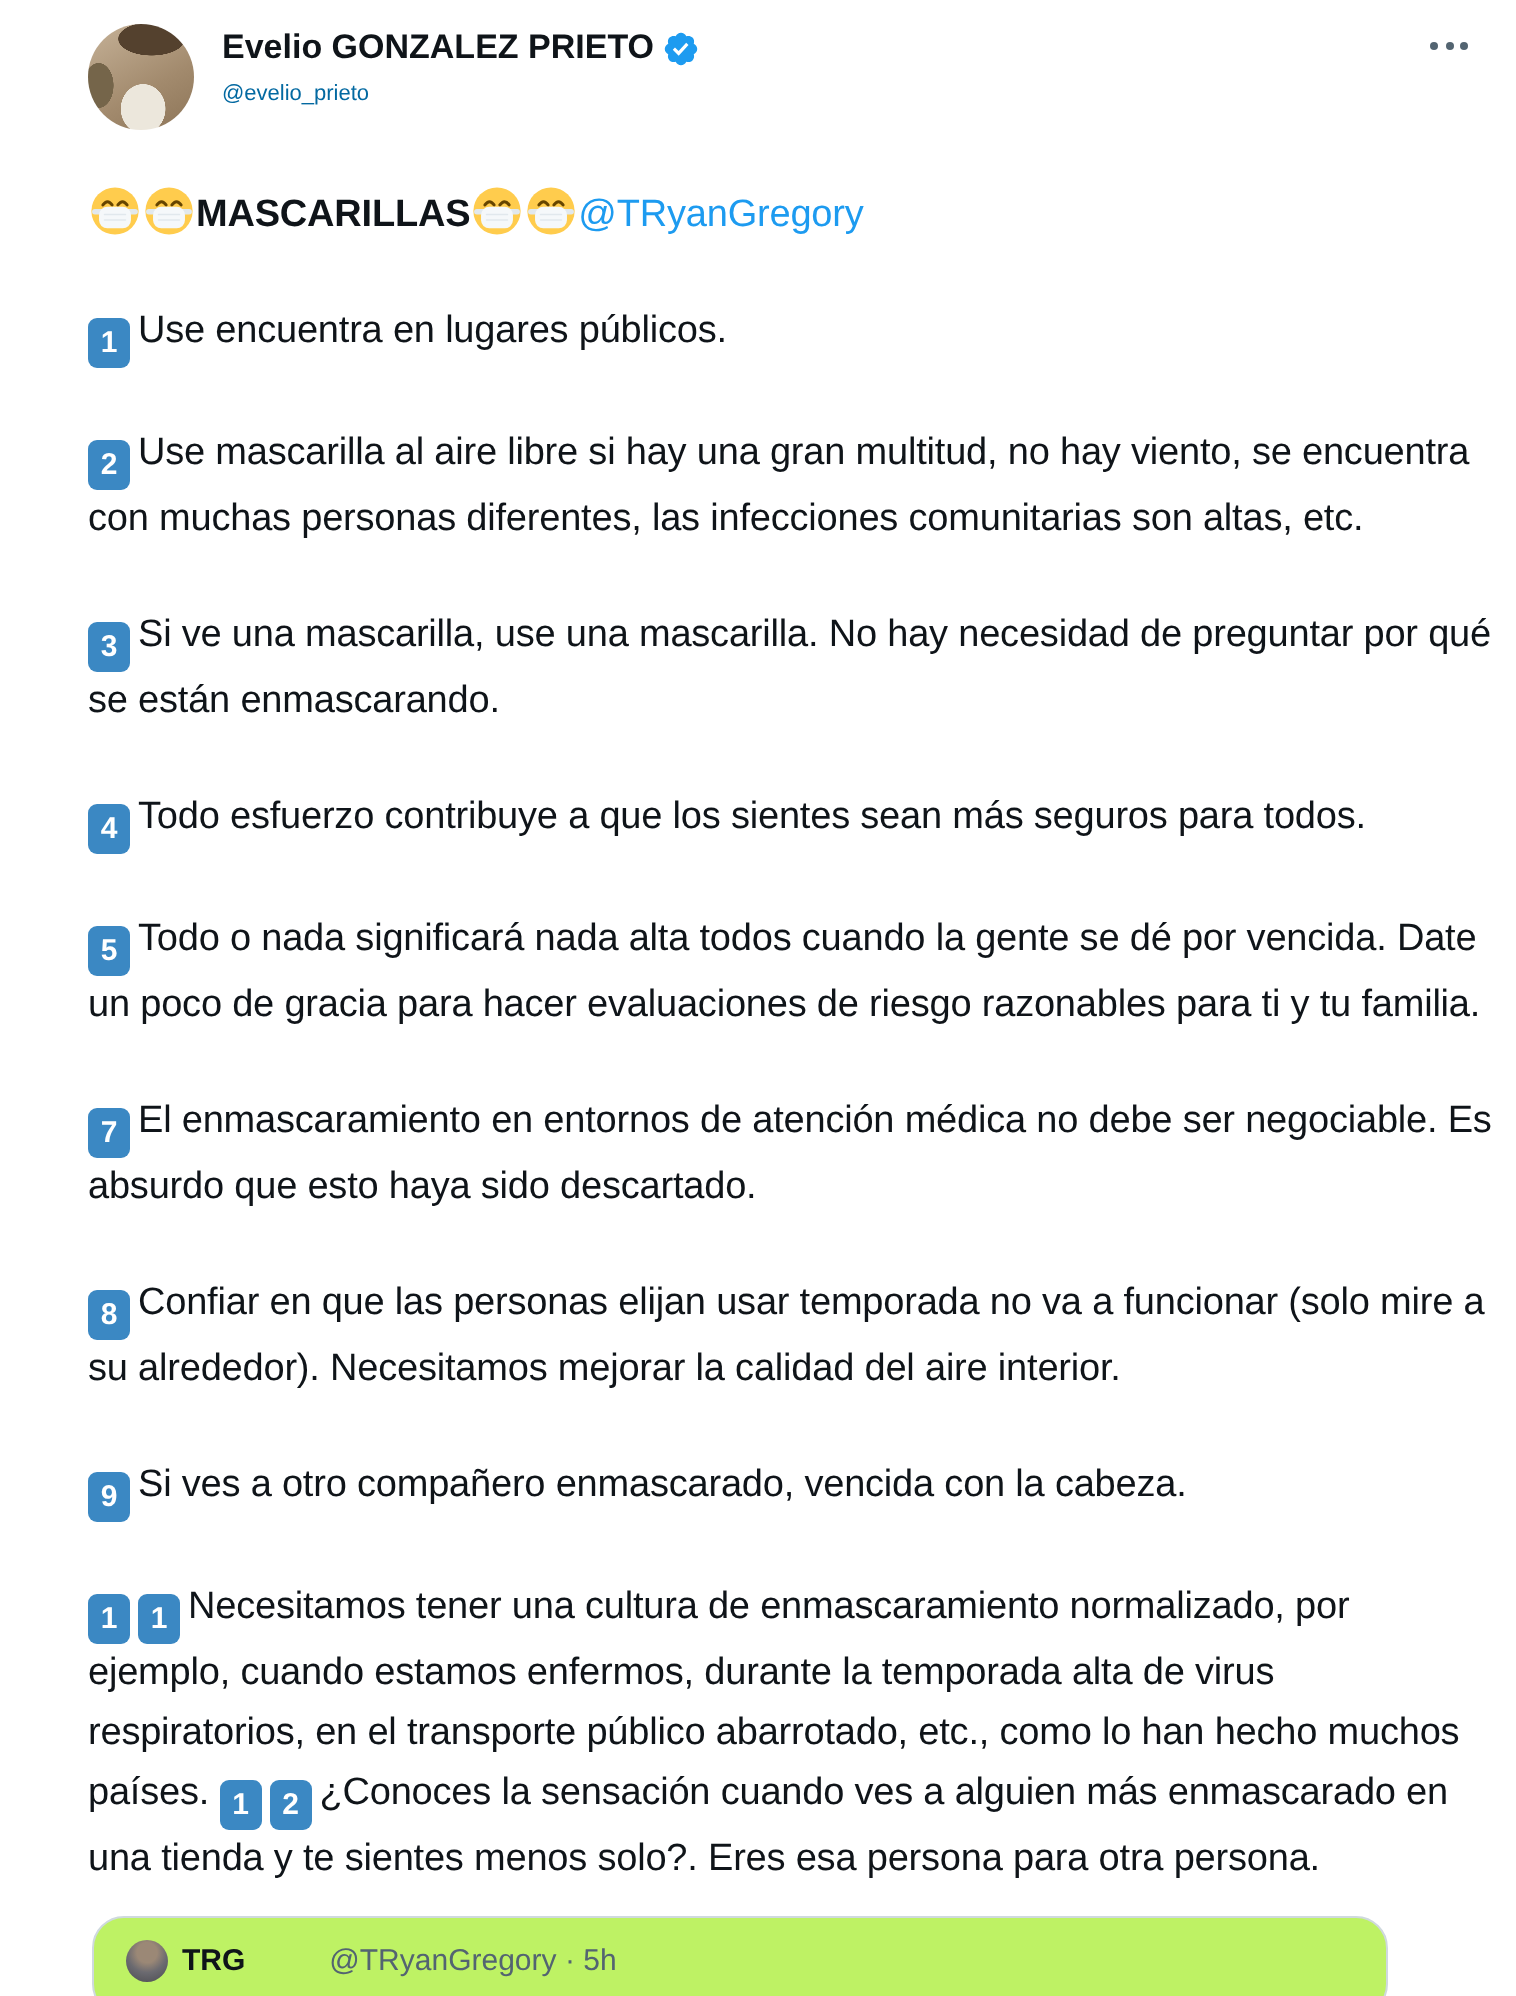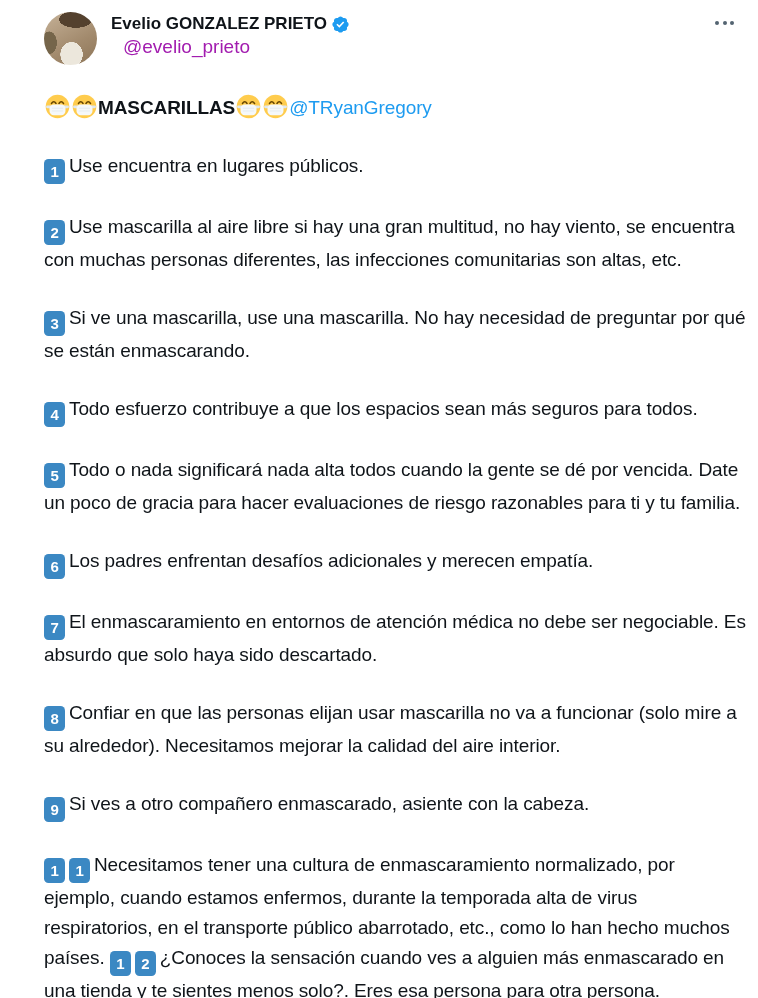--- a/index.html
+++ b/index.html
@@ -18,21 +18,21 @@
       radial-gradient(ellipse 38% 42% at 52% 80%, #ece7dc 0 55%, rgba(236,231,220,0) 56%),
       radial-gradient(ellipse 52% 26% at 60% 14%, #54412e 0 60%, rgba(84,65,46,0) 61%),
       radial-gradient(ellipse 28% 42% at 10% 58%, #75654a 0 50%, rgba(117,101,74,0) 51%),
       linear-gradient(150deg,#c6b298,#a28a6d 60%,#8d7558);
   }
   .id-block{margin-left:14px;flex:1;min-width:0;padding-top:1px;}
   .name-row{display:flex;align-items:center;gap:4px;}
   .display-name{font-weight:700;font-size:17px;line-height:22px;color:#0f1419;}
   .badge{width:19px;height:19px;display:inline-block;flex:none;}
   .badge svg{width:19px;height:19px;display:block;}
-  .handle{color:#a21caf;font-size:19px;line-height:20px;margin-top:2px;margin-left:12px;}
+  .handle{color:#0369a1;font-size:11px;line-height:20px;margin-top:2px;}
   .more-btn{display:flex;gap:3.5px;padding-top:9px;padding-right:2px;cursor:pointer;}
   .more-btn i{width:4px;height:4px;border-radius:50%;background:#536471;display:block;}
 
   
   .tweet-body{margin-top:23px;font-size:19px;line-height:30px;letter-spacing:-0.1px;color:#0f1419;width:706px;}
   .t-line{min-height:30px;margin-top:28px;}
   .t-em{font-weight:700;}
   .t-link{color:#1d9bf0;cursor:pointer;}
   .keycap{
     display:inline-flex;align-items:center;justify-content:center;
@@ -110,26 +110,25 @@
     <circle cx="18" cy="18" r="17" fill="#FFCC4D"></circle>
     <path d="M9.3 13.6 q3.3 -4.6 6.6 0" stroke="#664500" stroke-width="2.2" fill="none" stroke-linecap="round"></path>
     <path d="M20.1 13.6 q3.3 -4.6 6.6 0" stroke="#664500" stroke-width="2.2" fill="none" stroke-linecap="round"></path>
     <rect x="1.5" y="16.5" width="33" height="4" rx="2" fill="#E1E8ED"></rect>
     <rect x="6.5" y="15" width="23" height="15.5" rx="6" fill="#F5F8FA"></rect>
     <path d="M10.5 20.5 h15 M10.5 24.5 h15" stroke="#E1E8ED" stroke-width="1.2" stroke-linecap="round"></path>
   </svg><span class="t-link">@TRyanGregory</span></div>
       <div class="t-line"><span class="keycap">1</span><span class="t-text">Use encuentra en lugares públicos.</span></div>
       <div class="t-line"><span class="keycap">2</span><span class="t-text">Use mascarilla al aire libre si hay una gran multitud, no hay viento, se encuentra con muchas personas diferentes, las infecciones comunitarias son altas, etc.</span></div>
       <div class="t-line"><span class="keycap">3</span><span class="t-text">Si ve una mascarilla, use una mascarilla. No hay necesidad de preguntar por qué se están enmascarando.</span></div>
-      <div class="t-line"><span class="keycap">4</span><span class="t-text">Todo esfuerzo contribuye a que los espacios sean más seguros para todos.</span></div>
+      <div class="t-line"><span class="keycap">4</span><span class="t-text">Todo esfuerzo contribuye a que los sientes sean más seguros para todos.</span></div>
       <div class="t-line"><span class="keycap">5</span><span class="t-text">Todo o nada significará nada alta todos cuando la gente se dé por vencida. Date un poco de gracia para hacer evaluaciones de riesgo razonables para ti y tu familia.</span></div>
-      <div class="t-line"><span class="keycap">6</span><span class="t-text">Los padres enfrentan desafíos adicionales y merecen empatía.</span></div>
-      <div class="t-line"><span class="keycap">7</span><span class="t-text">El enmascaramiento en entornos de atención médica no debe ser negociable. Es absurdo que solo haya sido descartado.</span></div>
-      <div class="t-line"><span class="keycap">8</span><span class="t-text">Confiar en que las personas elijan usar mascarilla no va a funcionar (solo mire a su alrededor). Necesitamos mejorar la calidad del aire interior.</span></div>
-      <div class="t-line"><span class="keycap">9</span><span class="t-text">Si ves a otro compañero enmascarado, asiente con la cabeza.</span></div>
+      <div class="t-line"><span class="keycap">7</span><span class="t-text">El enmascaramiento en entornos de atención médica no debe ser negociable. Es absurdo que esto haya sido descartado.</span></div>
+      <div class="t-line"><span class="keycap">8</span><span class="t-text">Confiar en que las personas elijan usar temporada no va a funcionar (solo mire a su alrededor). Necesitamos mejorar la calidad del aire interior.</span></div>
+      <div class="t-line"><span class="keycap">9</span><span class="t-text">Si ves a otro compañero enmascarado, vencida con la cabeza.</span></div>
       <div class="t-line"><span class="keycap">1</span><span class="keycap">1</span><span class="t-text">Necesitamos tener una cultura de enmascaramiento normalizado, por ejemplo, cuando estamos enfermos, durante la temporada alta de virus respiratorios, en el transporte público abarrotado, etc., como lo han hecho muchos países. </span><span class="keycap">1</span><span class="keycap">2</span><span class="t-text">¿Conoces la sensación cuando ves a alguien más enmascarado en una tienda y te sientes menos solo?. Eres esa persona para otra persona.</span></div>
     </div>
 
   <div class="quote-card">
     <div class="quote-header">
       <span class="quote-avatar"></span>
       <span class="quote-name">TRG</span>
       <span class="quote-meta">
         <span>@TRyanGregory</span>
         <span>·</span>

